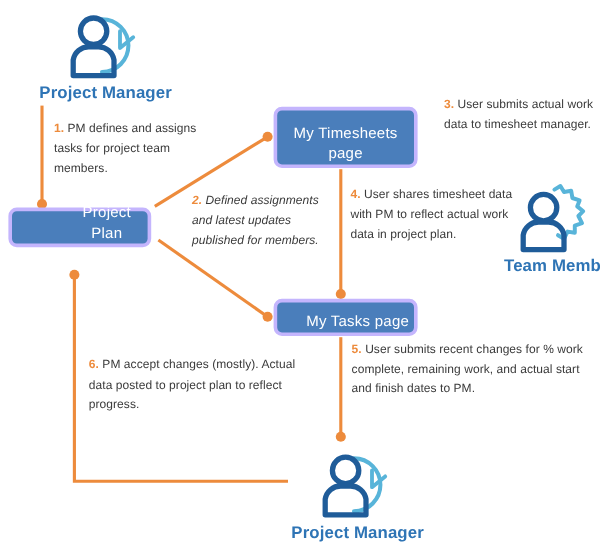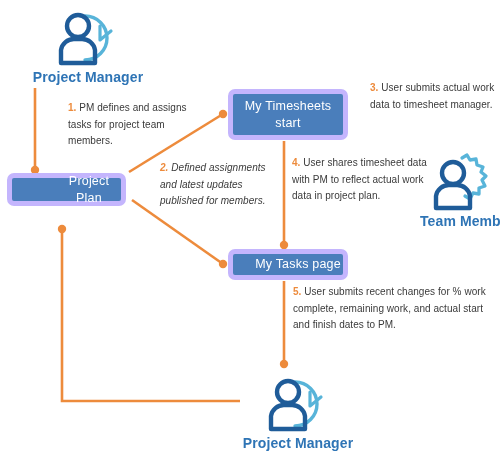--- a/index.html
+++ b/index.html
@@ -22,28 +22,28 @@
     left: 0;
     top: 0;
     width: 500px;
     height: 454px;
   }
   
   .proc-box {
     position: absolute;
     box-sizing: border-box;
     background: #4a7ebb;
-    border: 5px solid #c4b5fd;
+    border: 3px solid #c4b5fd;
     border-radius: 7px;
     color: #ffffff;
     font-size: 12.5px;
     line-height: 17px;
     text-align: center;
     display: flex;
-    align-items: center;
+    align-items: flex-end;
     justify-content: center;
     letter-spacing: 0.2px;
   }
   .proc-box span { display: block; }
   #box-project-plan { left: 7px;   top: 173px; width: 119px; height: 33px; padding-left: 45px; }
   #box-timesheets   { left: 228px; top: 89px;  width: 120px; height: 51px; }
   #box-tasks        { left: 228px; top: 249px; width: 120px; height: 31px; padding-left: 20px; }
 
   
   .persona {
@@ -72,21 +72,21 @@
     position: absolute;
     color: #3a3a3a;
     font-size: 10px;
     line-height: 16.5px;
     letter-spacing: 0.05px;
   }
   .note .num {
     color: #ed8b3c;
     font-weight: bold;
   }
-  #note-1 { left: 45px;  top: 100px; width: 132px; margin-left: 23px; }
+  #note-1 { left: 45px;  top: 100px; width: 132px; }
   #note-2 { left: 160px; top: 160px; width: 122px; font-style: italic; }
   #note-3 { left: 370px; top: 80px;  width: 125px; }
   #note-4 { left: 292px; top: 155px; width: 140px; }
   #note-5 { left: 293px; top: 284px; width: 200px; }
   #note-6 { left: 74px;  top: 297px; width: 175px; }
 </style>
 </head>
 <body>
 
 <div id="canvas">
@@ -126,21 +126,21 @@
     </g>
   </svg>
 
   <div class="proc-box" id="box-project-plan">
     <span>Project Plan</span>
   </div>
 
   <div class="proc-box" id="box-timesheets">
     <div>
       <span>My Timesheets</span>
-      <span>start</span>
+      <span>page</span>
     </div>
   </div>
 
   <div class="proc-box" id="box-tasks">
     <span>My Tasks page</span>
   </div>
 
   <div class="persona" id="persona-pm-top">
     <svg class="glyph" width="74" height="62" viewBox="0 0 74 62" xmlns="http://www.w3.org/2000/svg">
 
@@ -191,14 +191,17 @@
   </div>
 
   <div class="note" id="note-4">
     <span class="num">4.</span><span> User shares timesheet data with PM to reflect actual work data in project plan.</span>
   </div>
 
   <div class="note" id="note-5">
     <span class="num">5.</span><span> User submits recent changes for % work complete, remaining work, and actual start and finish dates to PM.</span>
   </div>
 
+  <div class="note" id="note-6">
+    <span class="num">6.</span><span> PM accept changes (mostly). Actual data posted to project plan to reflect progress.</span>
+  </div>
 
 </div>
 
 </body></html>

